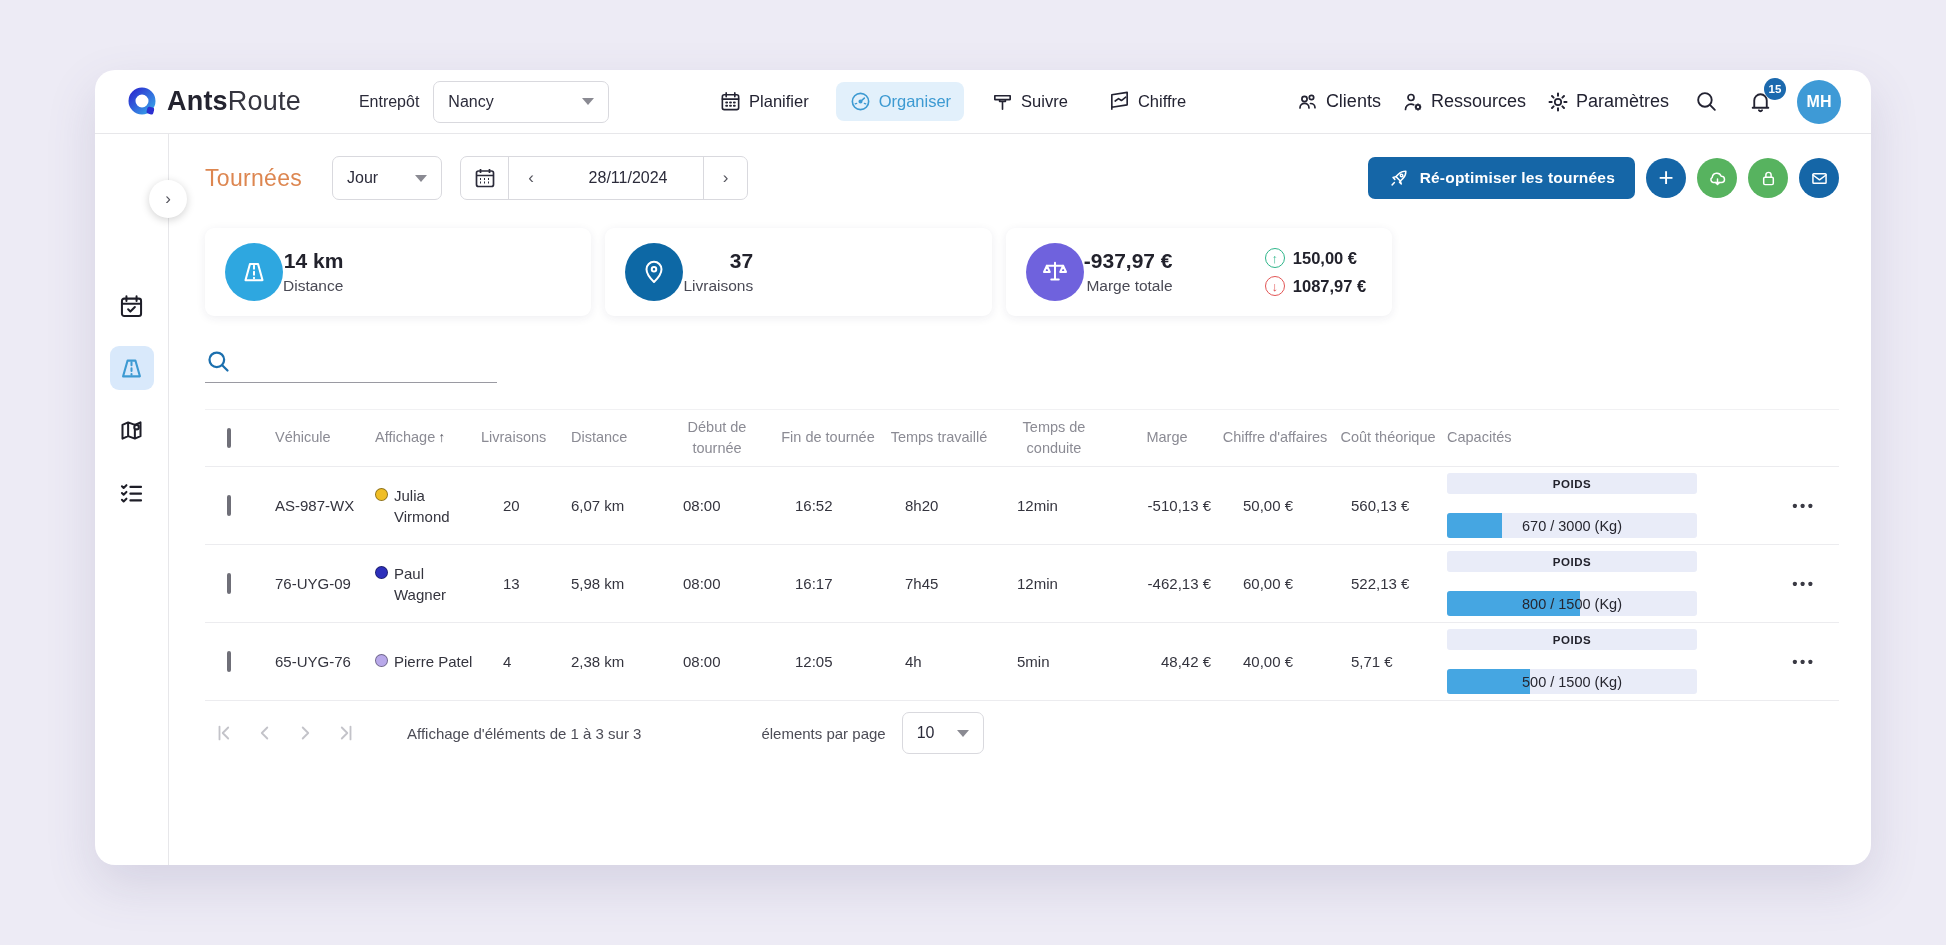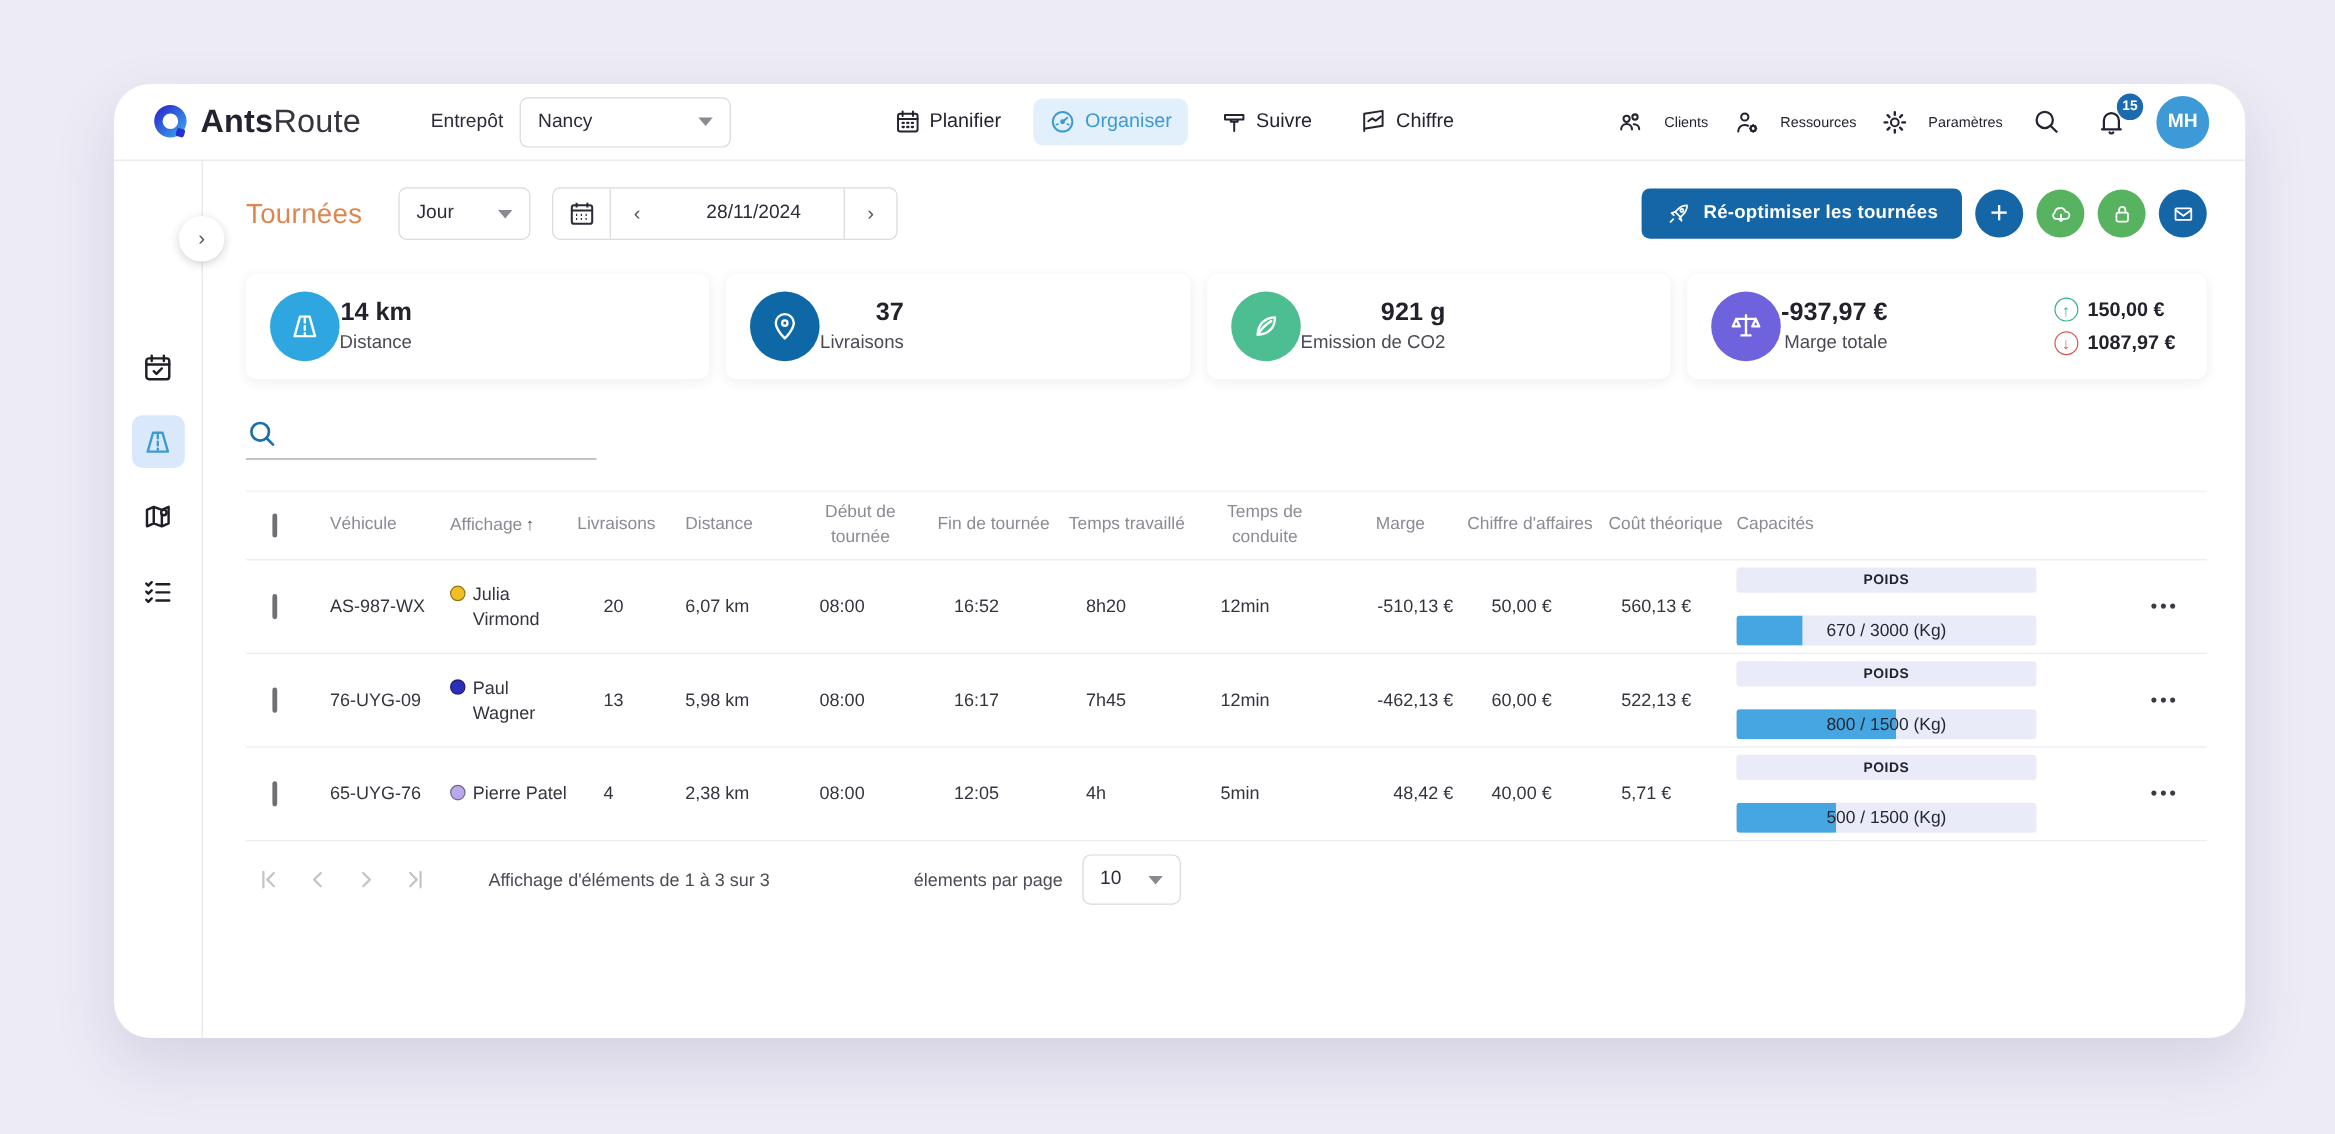--- a/index.html
+++ b/index.html
@@ -1,20 +1,20 @@
 <!DOCTYPE html>
 <html><head>
 <meta charset="utf-8">
 <style>
   * { box-sizing: border-box; margin: 0; padding: 0; }
   html,body { width:1946px; height:945px; }
   body { background:#edebf5; font-family:"Liberation Sans", sans-serif; position:relative; overflow:hidden; }
 
   .app { position:absolute; left:95px; top:70px; width:1776px; height:795px; background:#fff;
-         border-radius:30px; box-shadow:0 20px 50px rgba(90,80,130,.16); display:flex; flex-direction:column; overflow:hidden; }
+         border-radius:20px; box-shadow:0 20px 50px rgba(90,80,130,.16); display:flex; flex-direction:column; overflow:hidden; }
 
   
   .header { height:64px; display:flex; align-items:center; padding:0 30px; border-bottom:1px solid #e7e7ea; flex:0 0 auto; }
   .logo { display:flex; align-items:center; gap:8px; cursor:pointer; }
   .logo-text { font-size:27px; letter-spacing:.2px; color:#23232f; }
   .logo-text b { font-weight:700; }
   .logo-text span.light { font-weight:400; color:#35353f; }
   .wh-group { display:flex; align-items:center; gap:14px; margin-left:58px; }
   .wh-label { font-size:16px; color:#2b2b3a; }
   .selectbox { display:flex; align-items:center; justify-content:space-between; border:1px solid #d9d9de; border-radius:7px;
@@ -22,21 +22,21 @@
   .wh-select { width:176px;text-align:right; }
   .caret { width:0; height:0; border-left:6px solid transparent; border-right:6px solid transparent; border-top:7px solid #8a8a92; }
 
   .nav { display:flex; align-items:center; gap:14px; margin-left:auto; margin-right:auto; }
   .nav-item { display:flex; align-items:center; gap:7px; padding:8px 13px; border-radius:8px; font-size:16.5px; color:#232332; cursor:pointer; font-weight:500;}
   .nav-item svg { width:23px; height:23px; stroke:#232332; fill:none; stroke-width:1.7; stroke-linecap:round; stroke-linejoin:round; }
   .nav-item.active { background:#e2f0fb; color:#3d9ad2; }
   .nav-item.active svg { stroke:#3d9ad2; }
 
   .right-group { display:flex; align-items:center; gap:20px; }
-  .right-item { display:flex; align-items:center; gap:16px; font-size:12px; color:#232332; cursor:pointer; font-weight:500; }
+  .right-item { display:flex; align-items:center; gap:6px; font-size:18px; color:#232332; cursor:pointer; font-weight:500; }
   .right-item svg { width:24px; height:24px; stroke:#232332; fill:none; stroke-width:1.7; stroke-linecap:round; stroke-linejoin:round; }
   .icon-btn { width:34px; height:34px; display:flex; align-items:center; justify-content:center; cursor:pointer; position:relative; }
   .icon-btn svg { width:25px; height:25px; stroke:#232332; fill:none; stroke-width:1.8; stroke-linecap:round; }
   .badge { position:absolute; top:-7px; right:-9px; background:#1b69ae; color:#fff; font-size:11.5px; font-weight:700;
            min-width:22px; height:22px; border-radius:11px; display:flex; align-items:center; justify-content:center; padding:0 4px; }
   .avatar { width:44px; height:44px; border-radius:50%; background:#3e9ad6; color:#fff; font-weight:700; font-size:16px;
             display:flex; align-items:center; justify-content:center; cursor:pointer; }
 
   
   .body-row { flex:1; display:flex; min-height:0; }
@@ -324,32 +324,20 @@
                 <path d="M12 3.8a6 6 0 0 1 6 6c0 4.4-6 10.2-6 10.2s-6-5.8-6-10.2a6 6 0 0 1 6-6z"></path>
                 <circle cx="12" cy="9.8" r="1.8"></circle>
               </svg>
           </div>
           <div>
             <div class="stat-value">37</div>
             <div class="stat-label">Livraisons</div>
           </div>
         </div>
         <div class="stat-card">
-          <div class="stat-ic" style="background:#4dbd92">
-            <svg viewBox="0 0 24 24">
-                <path d="M6.5 17.5C6.5 10.5 11.5 6 18 6c0 7-4.5 11.5-11.5 11.5z"></path>
-                <path d="M6.5 17.5C9 13.5 12 10.5 15.5 8.5"></path>
-              </svg>
-          </div>
-          <div>
-            <div class="stat-value">921 g</div>
-            <div class="stat-label">Emission de CO2</div>
-          </div>
-        </div>
-        <div class="stat-card">
           <div class="stat-ic" style="background:#6f62dd">
             <svg viewBox="0 0 24 24">
                 <path d="M12 4.5v13M5.5 7h13M9 18h6"></path>
                 <path d="M5.5 7l-2.3 5h4.6zM18.5 7l-2.3 5h4.6z"></path>
               </svg>
           </div>
           <div>
             <div class="stat-value">-937,97 €</div>
             <div class="stat-label">Marge totale</div>
           </div>

